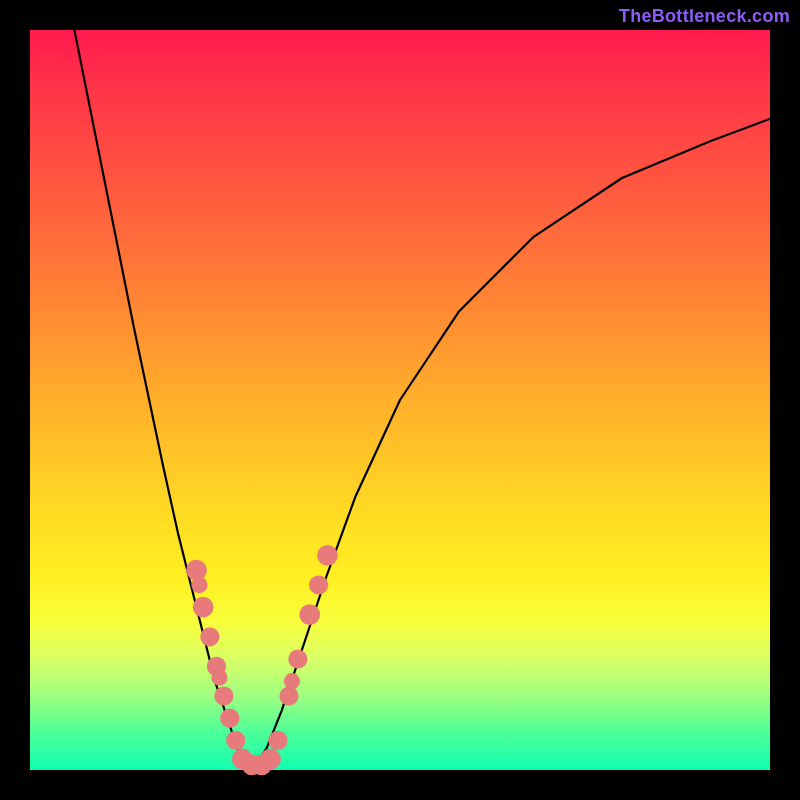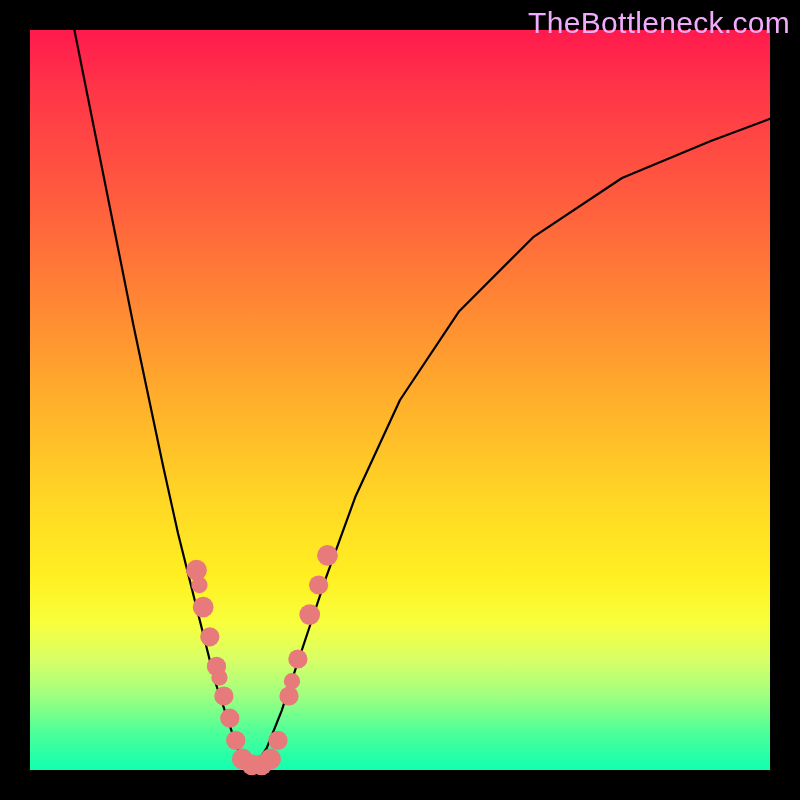--- a/index.html
+++ b/index.html
@@ -14,23 +14,23 @@
   .frame {
     position: relative;
     width: 800px;
     height: 800px;
     background: #000;
   }
   .watermark {
     position: absolute;
     top: 6px;
     right: 10px;
-    color: #f0abfc;
-    font-size: 30px;
-    font-weight: 400;
+    color: #8b5cf6;
+    font-size: 18px;
+    font-weight: 700;
     letter-spacing: 0.3px;
     z-index: 10;
   }
   .plot-area {
     position: absolute;
     left: 30px;
     top: 30px;
     width: 740px;
     height: 740px;
     

